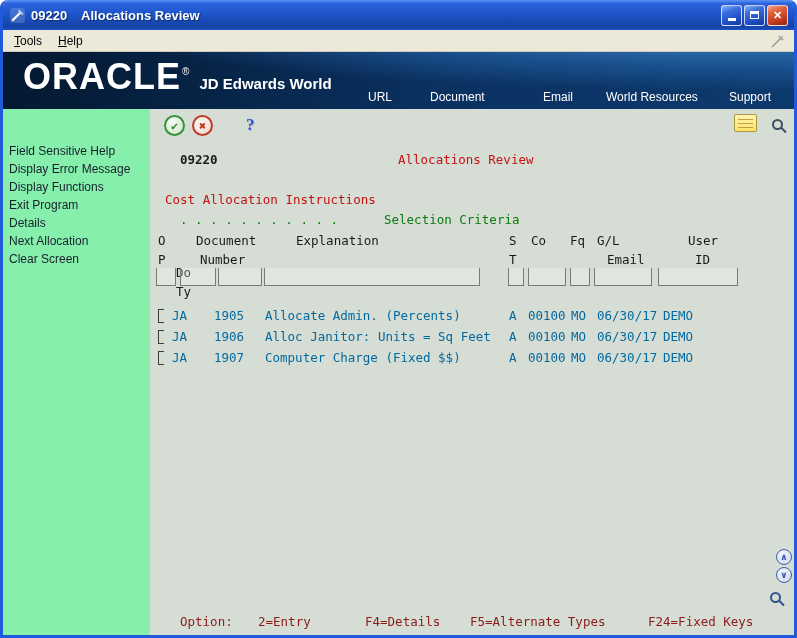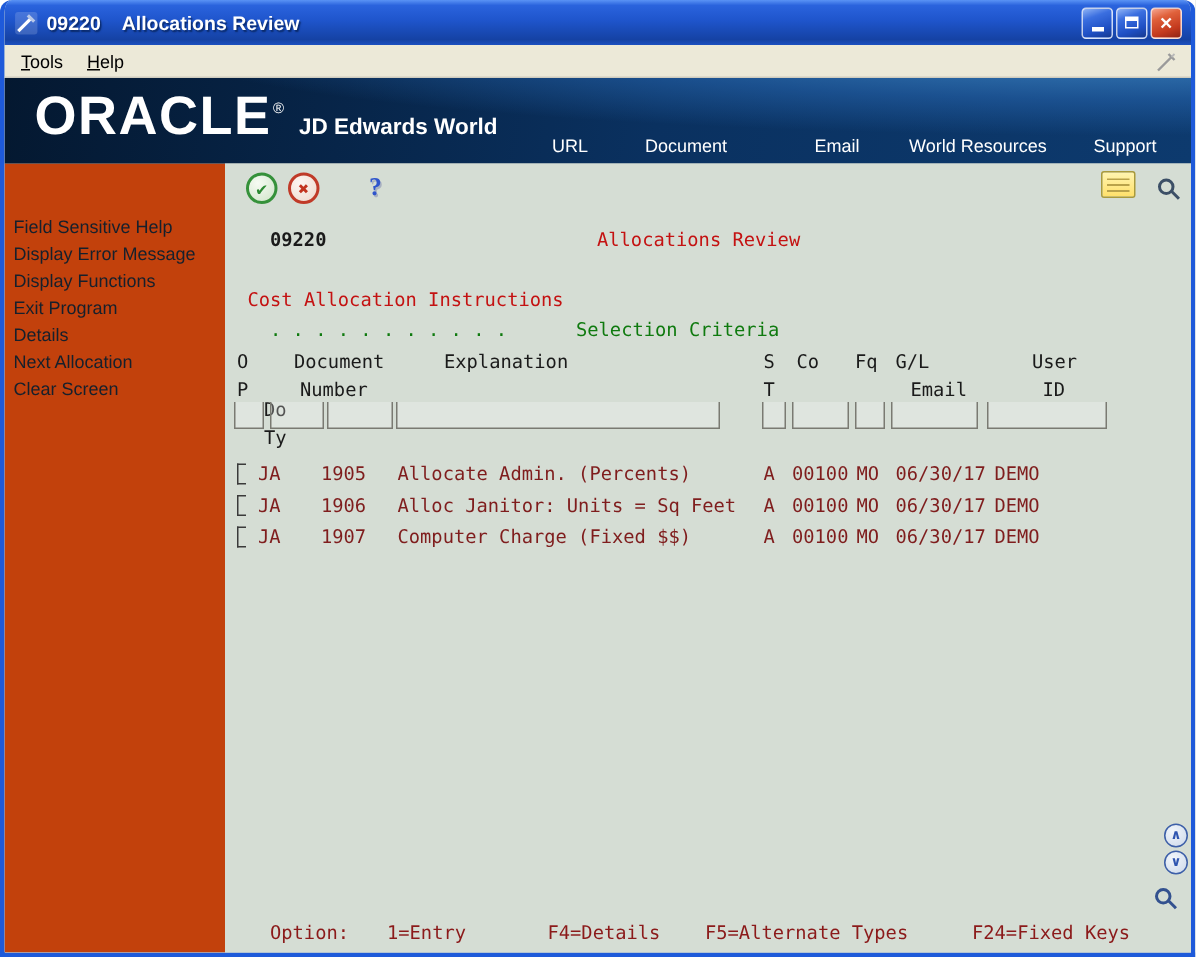--- a/index.html
+++ b/index.html
@@ -62,21 +62,21 @@
   }
   .banner-brand { position: absolute; left: 20px; top: 7px; display: flex; align-items: baseline; }
   .oracle-logo { font-size: 36px; font-weight: bold; letter-spacing: 1px; line-height: 1; }
   .reg { font-size: 10px; vertical-align: super; margin: 0 2px 0 1px; position: relative; top: -14px; }
   .product-name { font-size: 15px; font-weight: bold; margin-left: 8px; }
   .banner-link { position: absolute; bottom: 5px; font-size: 12px; color: #fff; white-space: nowrap; }
   .bl-0 { left: 365px; } .bl-1 { left: 427px; } .bl-2 { left: 540px; } .bl-3 { left: 603px; } .bl-4 { left: 726px; }
   
   .content { flex: 1; display: flex; min-height: 0; }
   .sidebar {
-    flex: 0 0 147px; background: #c2410c;
+    flex: 0 0 147px; background: #86efac;
     padding: 33px 4px 0 6px; font-size: 12px; color: #16202c;
   }
   .sidebar-item { line-height: 18px; white-space: nowrap; }
   .main {
     flex: 1; position: relative; background: #d5ddd4;
     font-family: "DejaVu Sans Mono", monospace; font-size: 12.5px; color: #1a1a1a;
   }
   .abs { position: absolute; white-space: pre; }
   
   .icon-ok, .icon-cancel {
@@ -129,21 +129,21 @@
   .f-op { left: 6px; width: 20px; }
   .f-doty { left: 30px; width: 36px; }
   .f-number { left: 68px; width: 44px; }
   .f-exp { left: 114px; width: 216px; }
   .f-st { left: 358px; width: 16px; }
   .f-co { left: 378px; width: 38px; }
   .f-fq { left: 420px; width: 20px; }
   .f-gl { left: 444px; width: 58px; }
   .f-user { left: 508px; width: 80px; }
   
-  .row { position: absolute; left: 0; right: 0; height: 18px; color: #7f1d1d; }
+  .row { position: absolute; left: 0; right: 0; height: 18px; color: #0369a1; }
   .row1 { top: 199px; } .row2 { top: 220px; } .row3 { top: 241px; }
   .c { position: absolute; top: 0; white-space: pre; }
   .c-bracket { position: absolute; left: 8px; top: 1px; width: 6px; height: 14px;
     border-left: 1px solid #3a3a3a; border-top: 1px solid #3a3a3a; border-bottom: 1px solid #3a3a3a; }
   .c-ty { left: 22px; } .c-number { left: 64px; } .c-exp { left: 115px; }
   .c-s { left: 359px; } .c-co { left: 378px; } .c-fq { left: 421px; }
   .c-date { left: 447px; } .c-user { left: 513px; }
   
   .footer-seg { position: absolute; top: 505px; color: #8b1a1a; white-space: pre; }
   .fk-label { left: 30px; } .fk-1 { left: 108px; } .fk-2 { left: 215px; } .fk-3 { left: 320px; } .fk-4 { left: 498px; }
@@ -298,20 +298,20 @@
 
       <span class="circle-btn sb-up">
           <span>∧</span>
         </span>
       <span class="circle-btn sb-down">
           <span>∨</span>
         </span>
       <span class="abs icon-search-bottom"><span class="lens"></span></span>
 
       <span class="footer-seg fk-label">Option:</span>
-      <span class="footer-seg fk-1">1=Entry</span>
+      <span class="footer-seg fk-1">2=Entry</span>
       <span class="footer-seg fk-2">F4=Details</span>
       <span class="footer-seg fk-3">F5=Alternate Types</span>
       <span class="footer-seg fk-4">F24=Fixed Keys</span>
 
     </div>
   </div>
 </div>
 
 </body></html>

